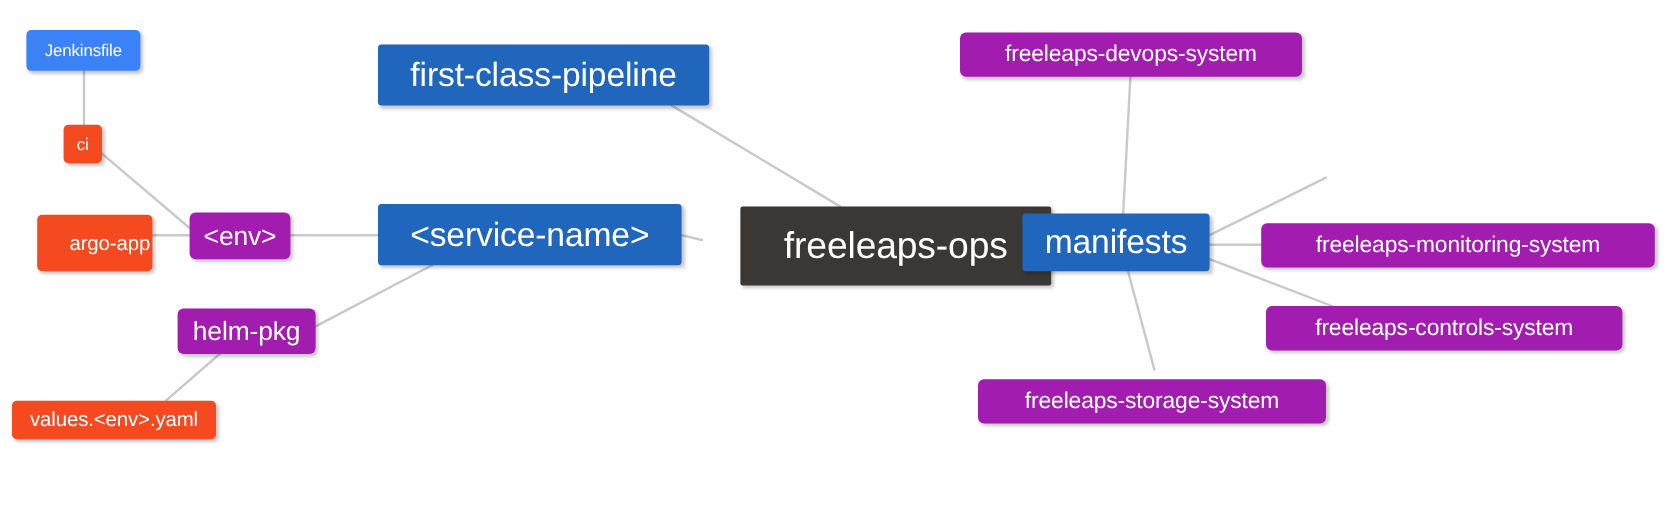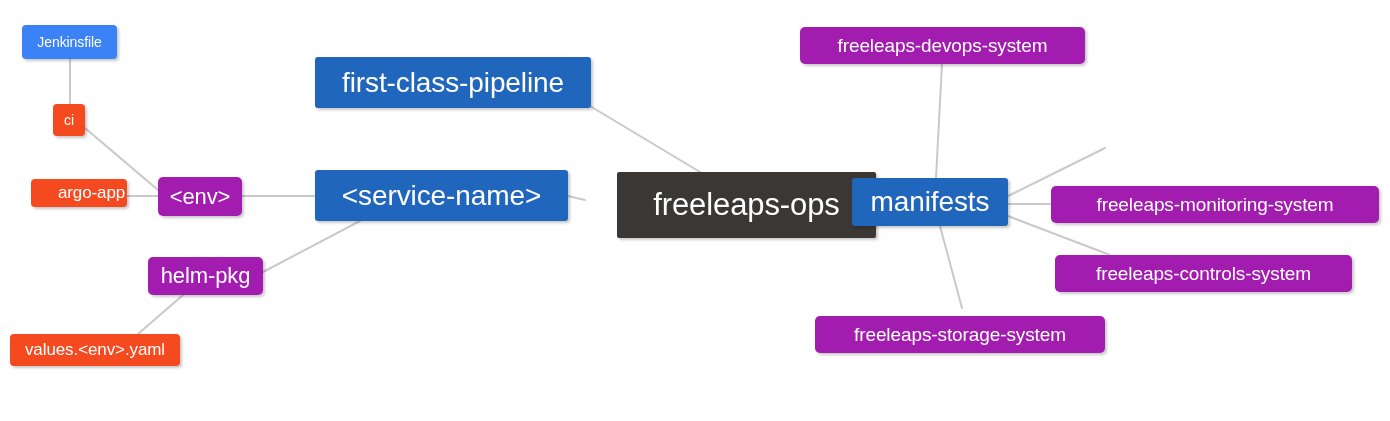--- a/index.html
+++ b/index.html
@@ -88,36 +88,36 @@
       <line x1="1008" y1="204" x2="1051" y2="204" stroke="#c9c9c9" stroke-width="2" stroke-linecap="round"></line>
       <line x1="1008" y1="216" x2="1110" y2="255" stroke="#c9c9c9" stroke-width="2" stroke-linecap="round"></line>
       <line x1="940" y1="226" x2="962" y2="308" stroke="#c9c9c9" stroke-width="2" stroke-linecap="round"></line>
     </svg>
 <div class="node node-orange sz-xxs" style="left: 22px; top: 25px; width: 95px; height: 34px;">
       <span>Jenkinsfile</span>
     </div>
     <div class="node node-red sz-xxs" style="left: 53px; top: 104px; width: 32px; height: 32px;">
       <span>ci</span>
     </div>
-    <div class="node node-red sz-xs" style="left: 31px; top: 179px; width: 96px; height: 28px; padding-left: 25px;">
+    <div class="node node-red sz-xs" style="left: 31px; top: 179px; width: 96px; height: 47px; padding-left: 25px;">
       <span>argo-app</span>
     </div>
     <div class="node node-green sz-md" style="left: 158px; top: 177px; width: 84px; height: 39px;">
       <span>&lt;env&gt;</span>
     </div>
     <div class="node node-green sz-md" style="left: 148px; top: 257px; width: 115px; height: 38px;">
       <span>helm-pkg</span>
     </div>
     <div class="node node-red sz-xs" style="left: 10px; top: 334px; width: 170px; height: 32px;">
       <span>values.&lt;env&gt;.yaml</span>
     </div>
     <div class="node node-blue sz-lg" style="left: 315px; top: 170px; width: 253px; height: 51px;">
       <span>&lt;service-name&gt;</span>
     </div>
-    <div class="node node-blue sz-lg" style="left: 315px; top: 37px; width: 276px; height: 51px; margin-top: 20px;">
+    <div class="node node-blue sz-lg" style="left: 315px; top: 37px; width: 276px; height: 51px;">
       <span>first-class-pipeline</span>
     </div>
     <div class="node node-root sz-xl" style="left: 585px; top: 172px; width: 259px; height: 66px; margin-left: 32px;">
       <span>freeleaps-ops</span>
     </div>
     <div class="node node-blue sz-lg" style="left: 852px; top: 178px; width: 156px; height: 48px; text-align: right;">
       <span>manifests</span>
     </div>
     <div class="node node-green sz-sm" style="left: 800px; top: 27px; width: 285px; height: 37px;">
       <span>freeleaps-devops-system</span>

